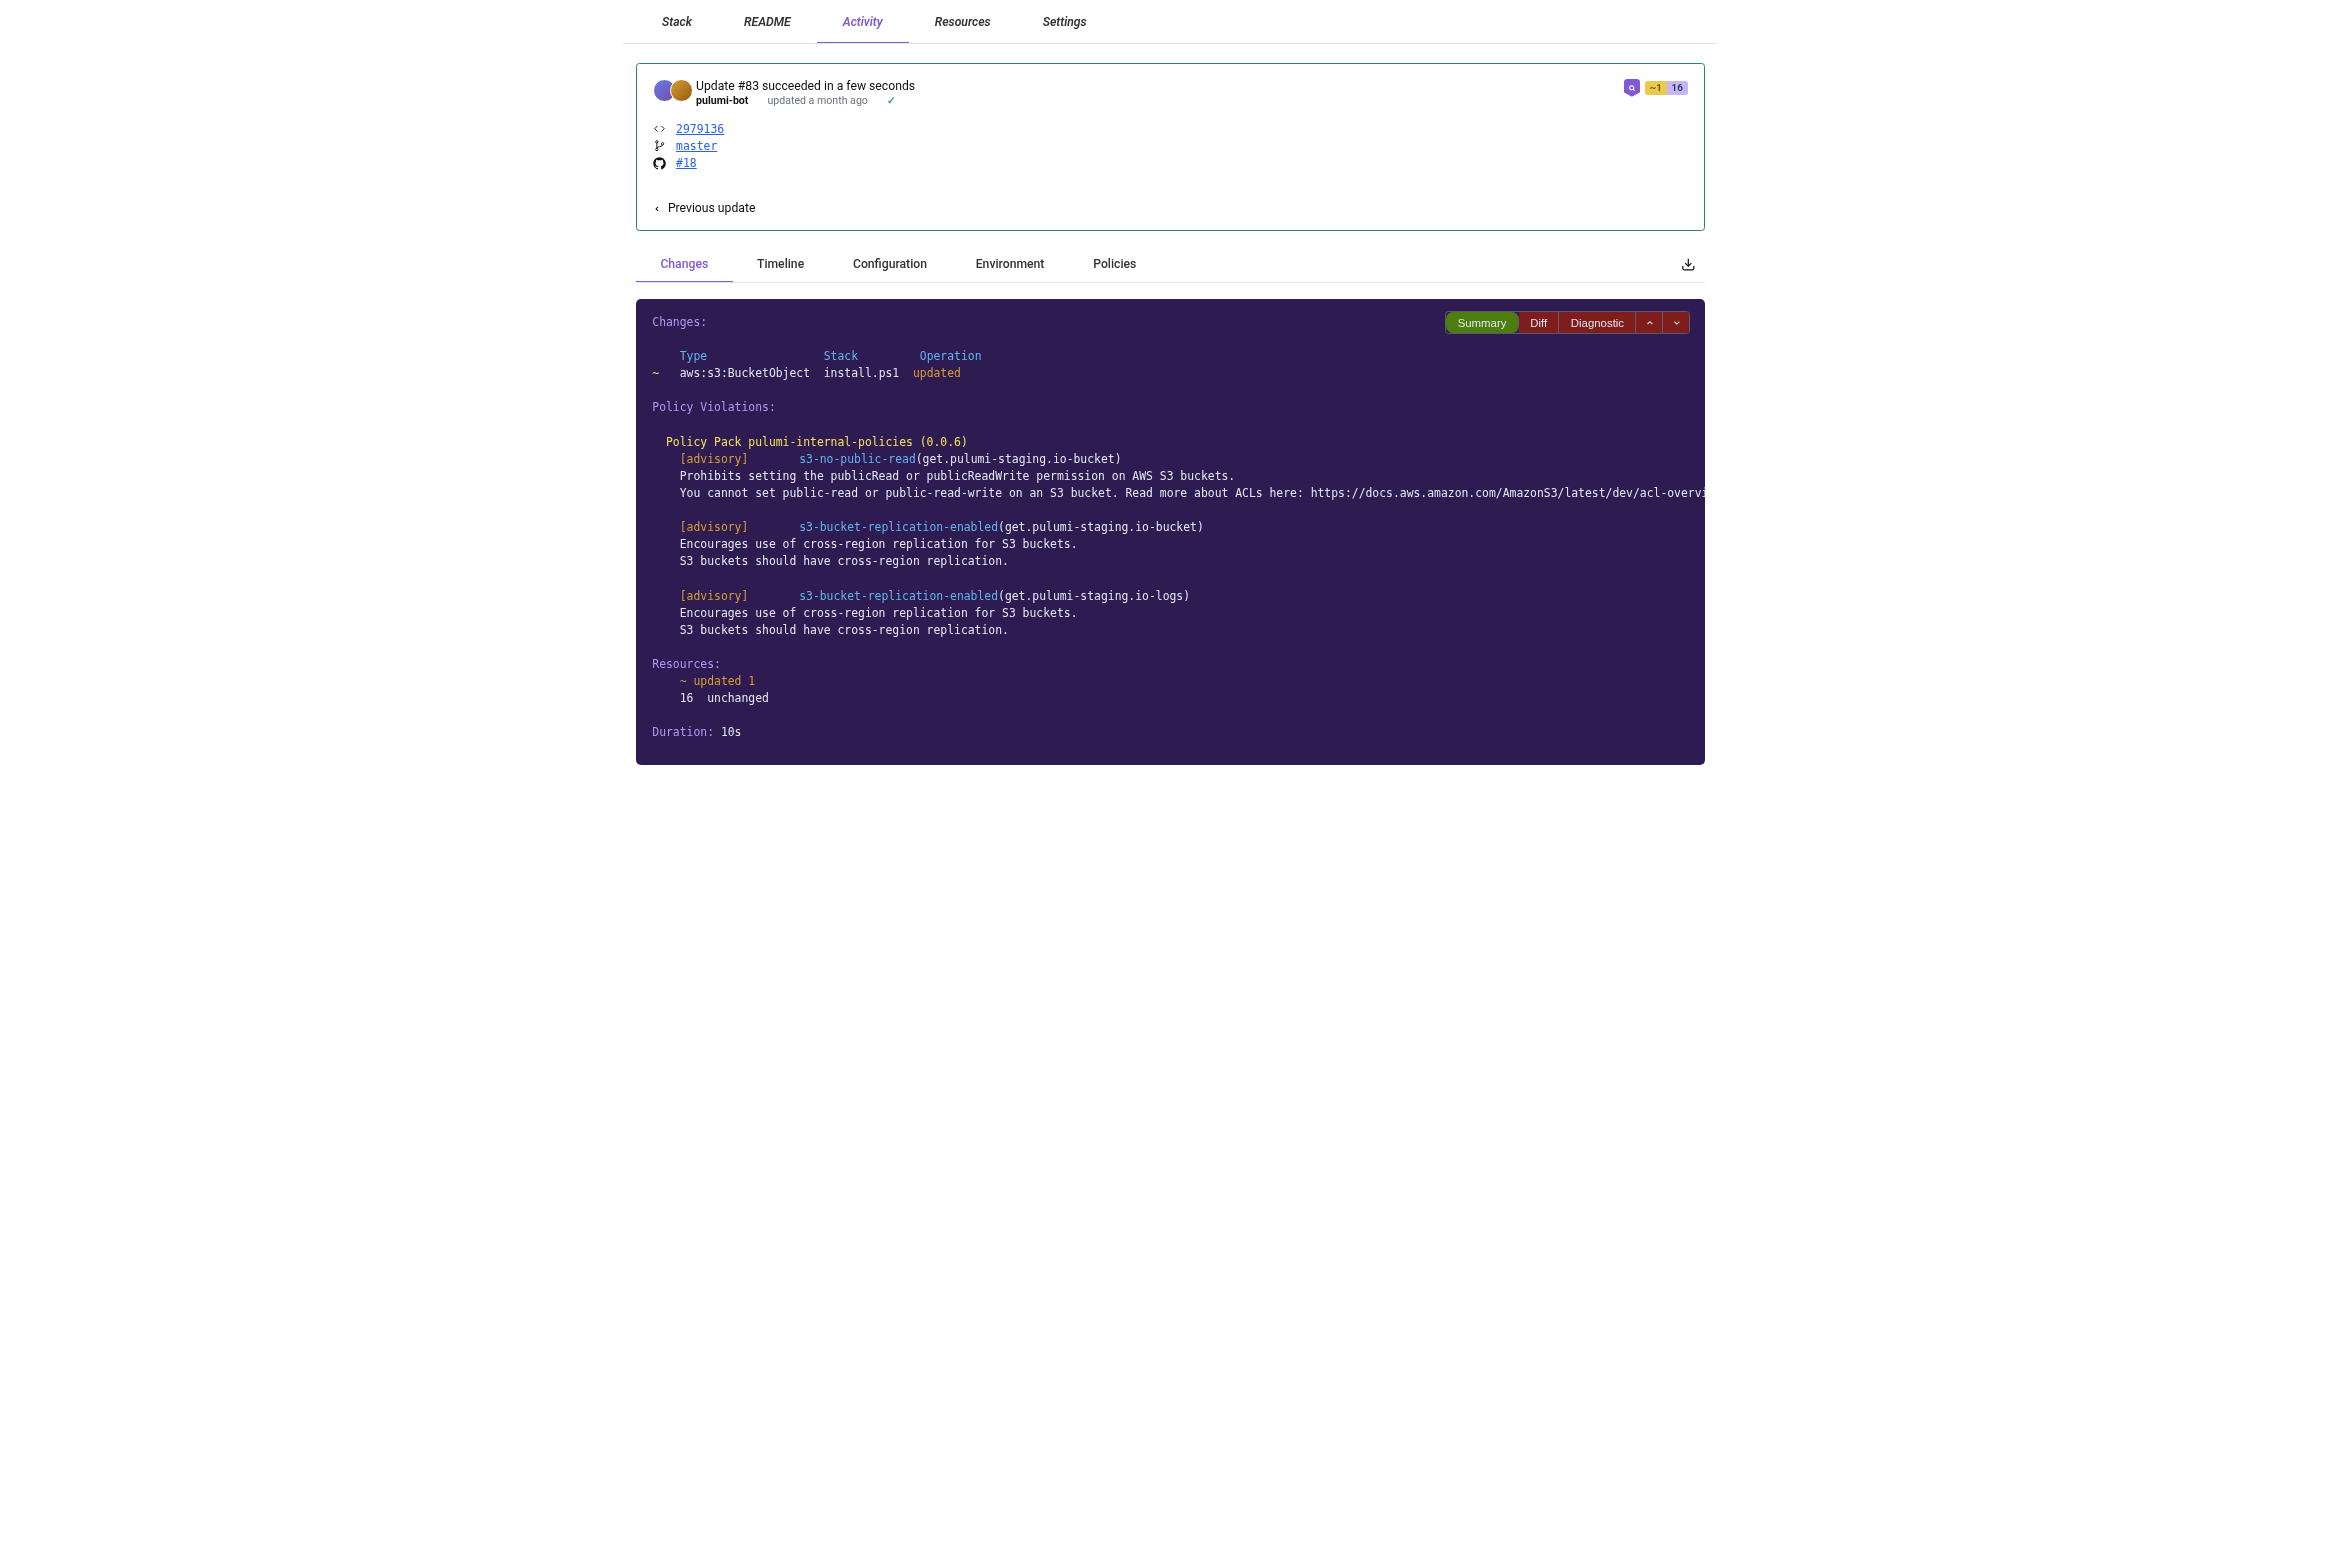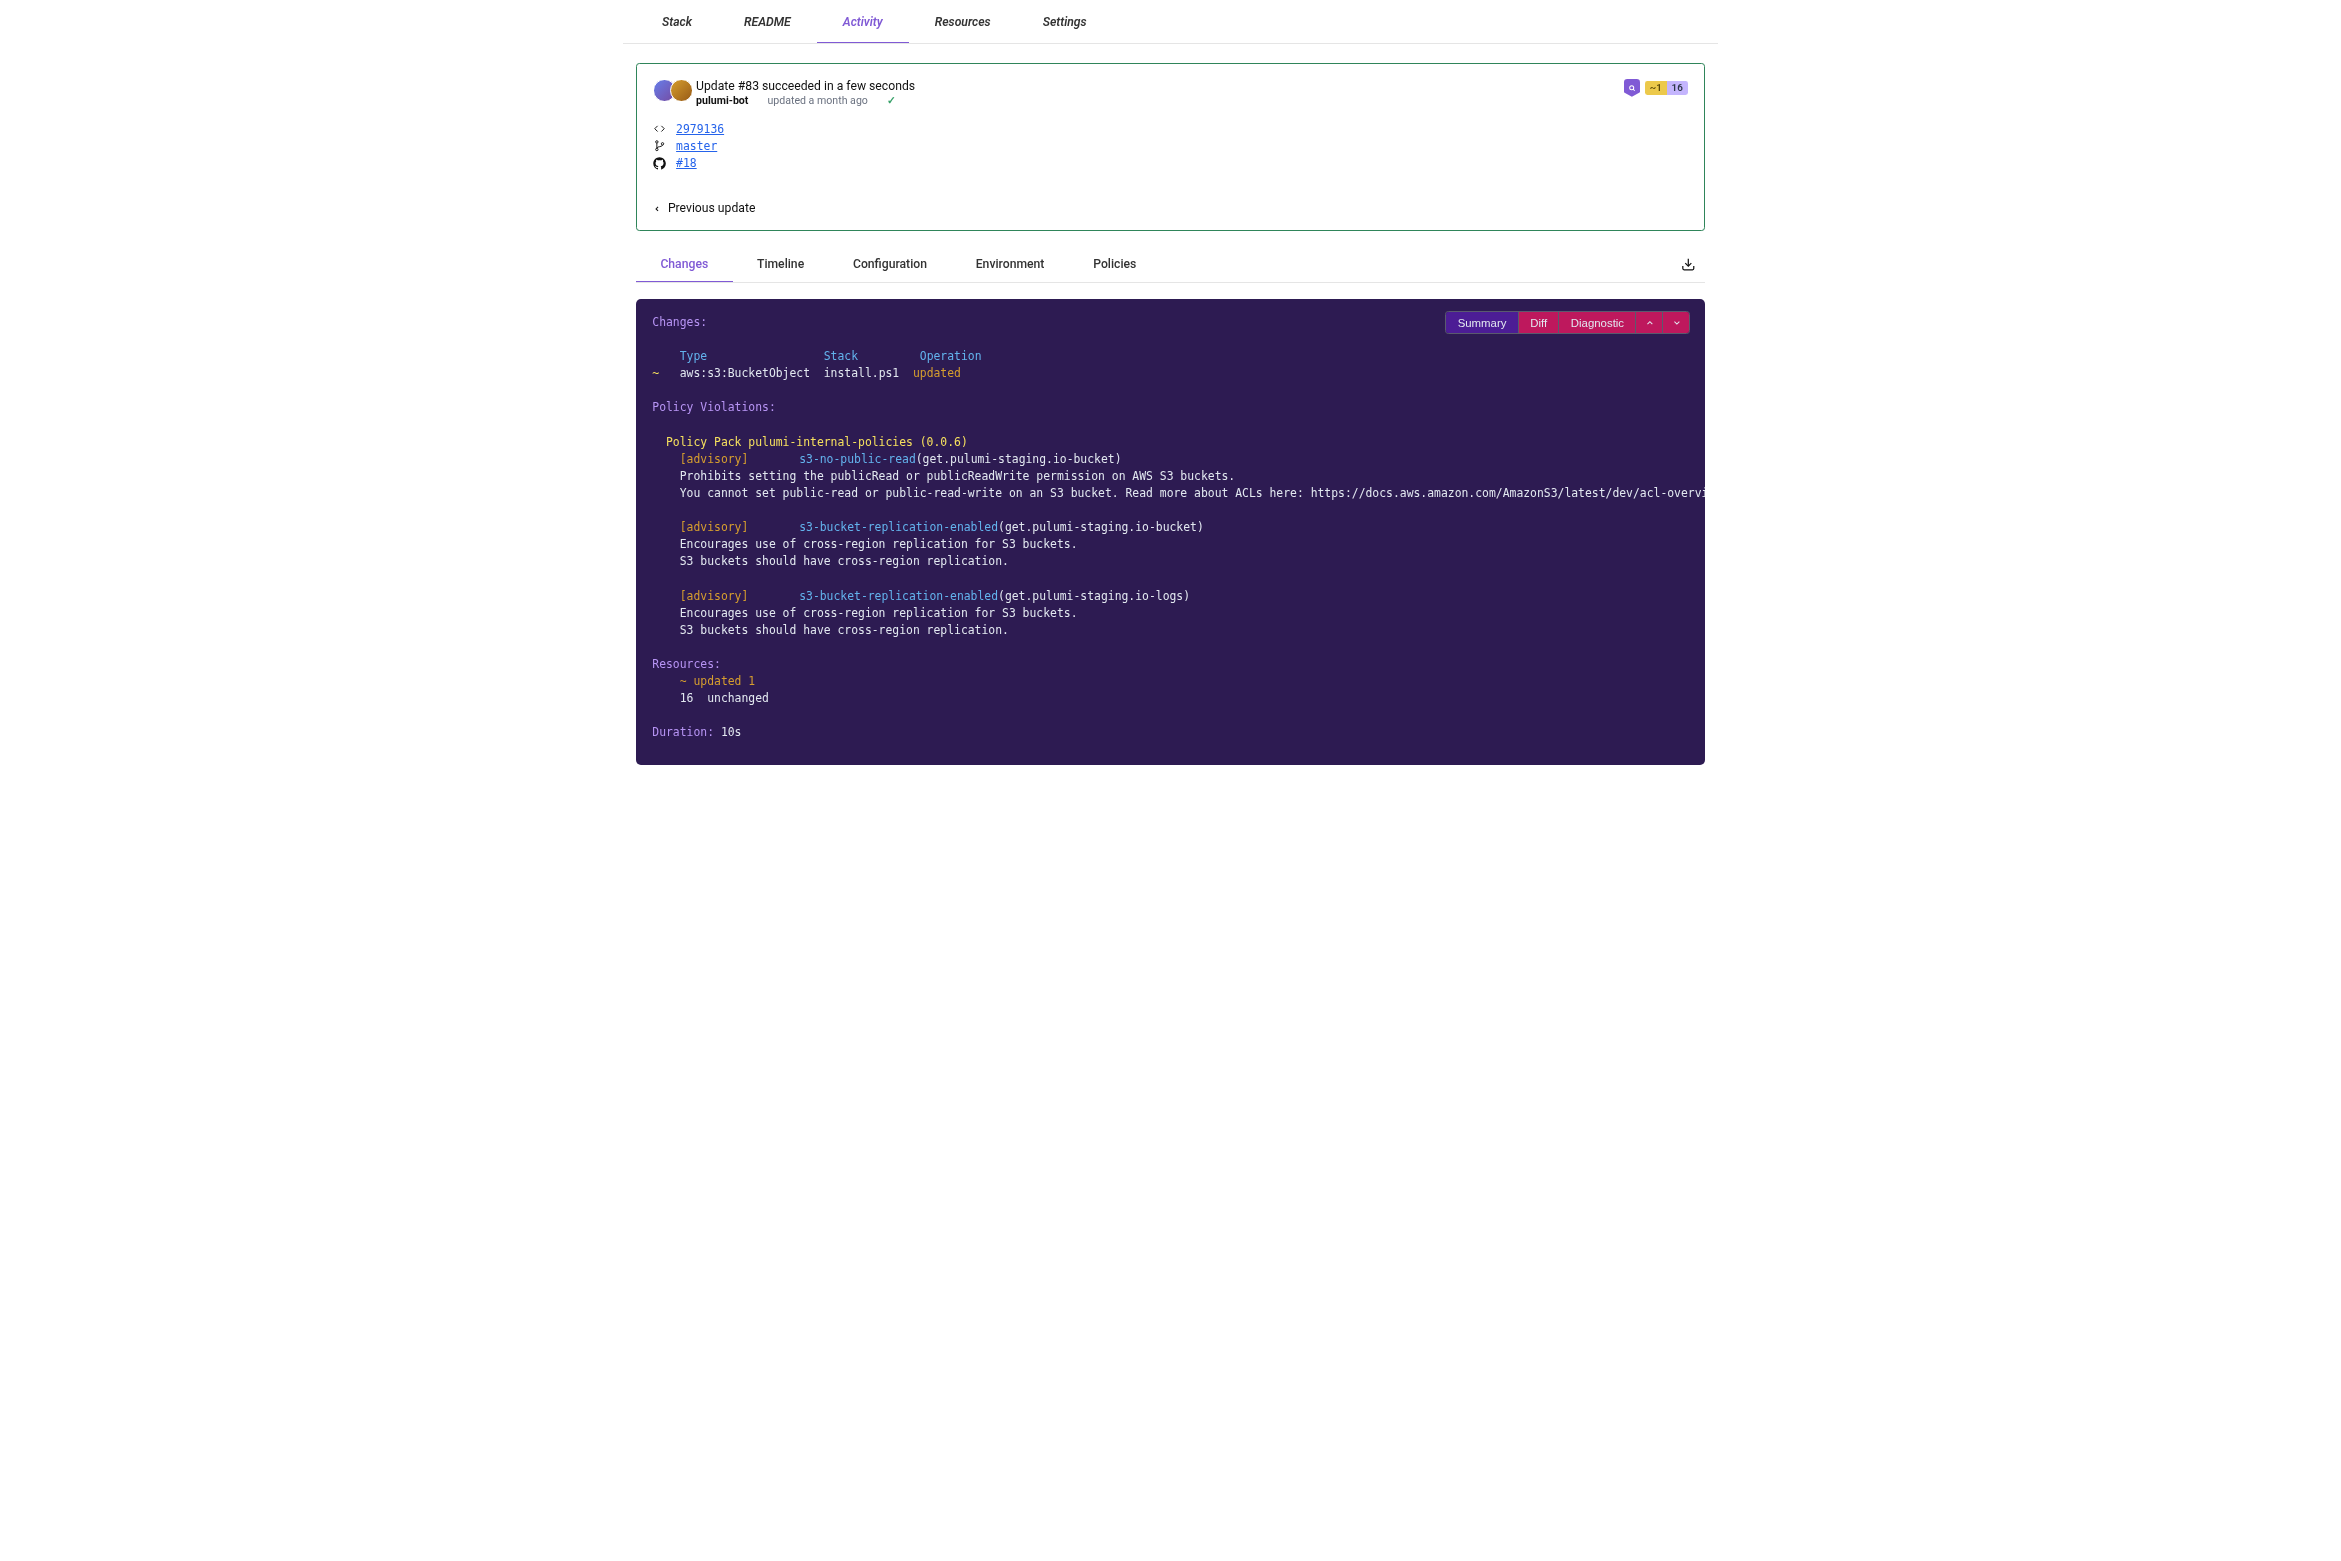--- a/index.html
+++ b/index.html
@@ -46,23 +46,23 @@
 
 .subnav { display:flex; margin:14.6px 13px 0; border-bottom:0.8px solid #e5e5e5; align-items:center; }
 .subnav .tab { padding:11.4px 24.4px 9.8px; font-size:12.2px; font-weight:500; color:#333; cursor:pointer; border-bottom:1.6px solid transparent; }
 .subnav .tab.active { color:#805ad5; border-bottom:1.6px solid #805ad5; }
 .subnav .spacer { flex:1; }
 .download-btn { padding:6.5px 9.8px; cursor:pointer; color:#111; }
 
 
 .terminal { margin:16.3px 13px 16.3px; background:#2d1b52; border-radius:4.9px; padding:14.6px 0 23px; color:#e2e8f0; font-family:ui-monospace,Menlo,Consolas,monospace; font-size:11.4px; line-height:1.5; position:relative; }
 .term-toolbar { position:absolute; top:11.4px; right:14.6px; display:flex; border:0.8px solid #5a5a6e; border-radius:3.3px; overflow:hidden; }
-.term-tbtn { padding:4.9px 11.4px; background:#be185d; color:#e2e8f0; border:none; font-size:11.4px; cursor:pointer; border-right:0.8px solid #5a5a6e; }
+.term-tbtn { padding:4.9px 11.4px; background:#7f1d1d; color:#e2e8f0; border:none; font-size:11.4px; cursor:pointer; border-right:0.8px solid #5a5a6e; }
 .term-tbtn:last-child { border-right:none; }
-.term-tbtn.active { background:#4c1d95; }
+.term-tbtn.active { background:#4d7c0f;border-radius:7px; }
 .term-tbtn.arrow { padding:4.9px 8.1px; }
 
 .term-content { padding:0 16.3px; white-space:pre; overflow-x:auto; }
 .c-lbl { color:#b794f4; }
 .c-type { color:#63b3ed; }
 .c-op { color:#d69e2e; }
 .c-adv { color:#d69e2e; }
 .c-pol { color:#63b3ed;margin-left:44px; }
 .c-pack { color:#f6e05e; }
 .c-white { color:#e2e8f0; }

